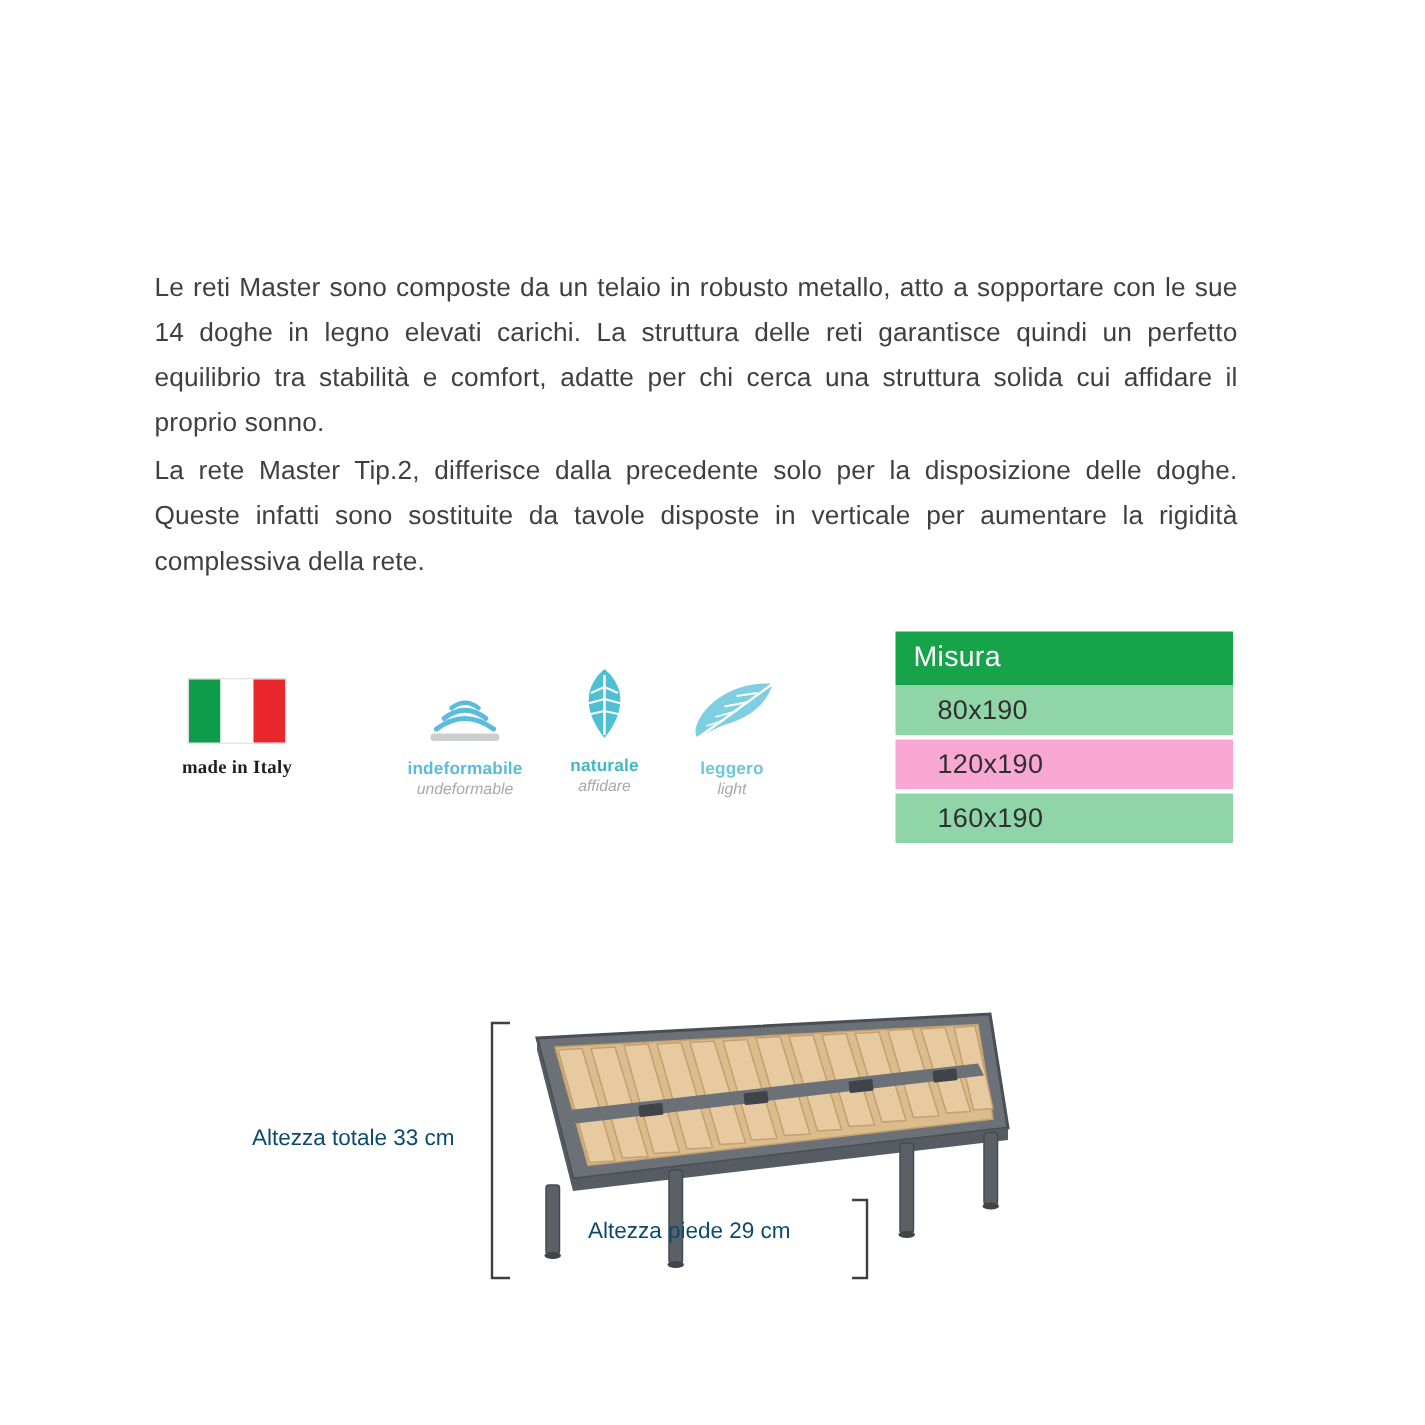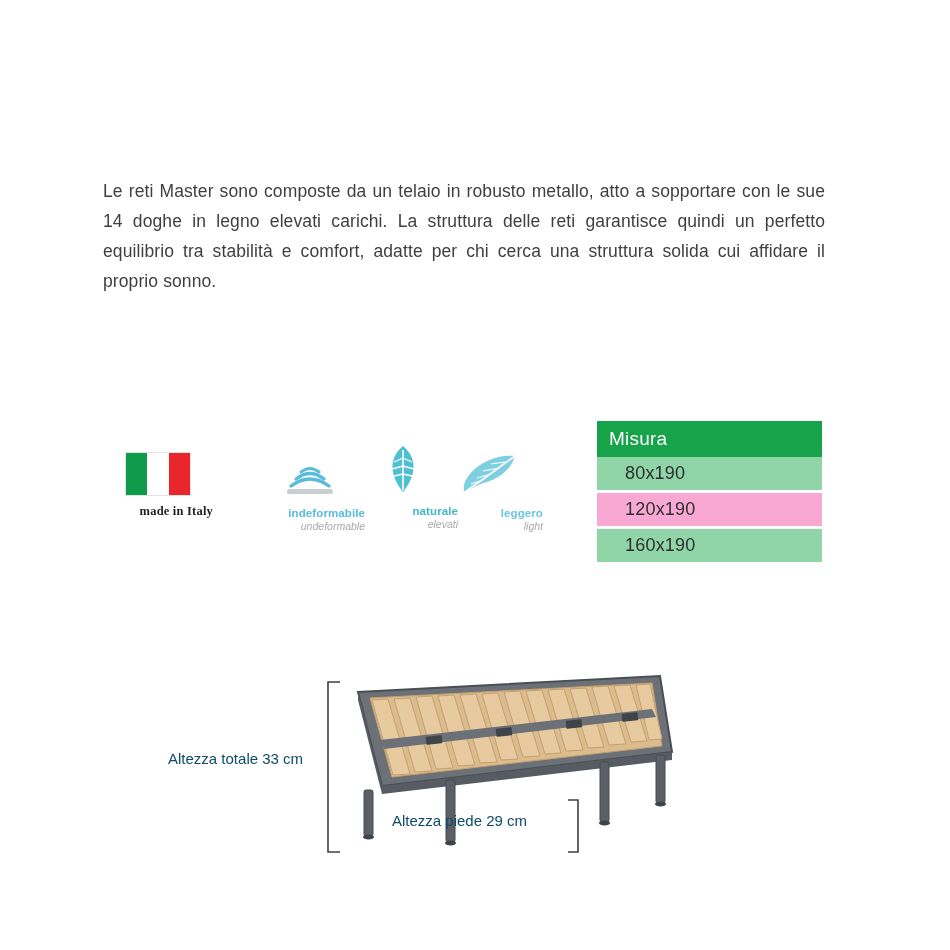--- a/index.html
+++ b/index.html
@@ -38,21 +38,21 @@
   
   .features {
     position: absolute;
     left: 103px;
     top: 448px;
     width: 400px;
     height: 100px;
   }
   .feature {
     position: absolute;
-    text-align: right;
+    text-align: center;
     width: 110px;
   }
   .feature-italy { left: 0px; top: 4px; }
   .feature-undeformable { left: 152px; top: 0px; }
   .feature-natural { left: 245px; top: -2px; }
   .feature-light { left: 330px; top: 0px; }
 
   .flag {
     width: 66px;
     height: 44px;
@@ -144,20 +144,21 @@
     white-space: nowrap;
   }
   .dim-total { left: -132px; top: 110px; }
   .dim-foot  { left: 92px; top: 172px; text-align: center; }
 </style>
 </head>
 <body>
 
 <div class="description">
   <p>Le reti Master sono composte da un telaio in robusto metallo, atto a sopportare con le sue 14 doghe in legno elevati carichi. La struttura delle reti garantisce quindi un perfetto equilibrio tra stabilità e comfort, adatte per chi cerca una struttura solida cui affidare il proprio sonno.</p>
+  <p>La rete Master Tip.2,  differisce dalla precedente solo per la disposizione delle doghe. Queste infatti sono sostituite da tavole disposte in verticale per aumentare la rigidità complessiva della rete.</p>
 </div>
 
 <div class="features">
 
   <div class="feature feature-italy">
     <div class="flag"><span class="g"></span><span class="w"></span><span class="r"></span></div>
     <div class="made-label">made in Italy</div>
   </div>
 
   <div class="feature feature-undeformable">
@@ -175,21 +176,21 @@
 
   <div class="feature feature-natural">
     <div class="icon-wrap">
       <svg width="44" height="52" viewBox="0 0 44 52" aria-hidden="true">
         <path d="M22 2 C34 12 38 28 22 48 C6 28 10 12 22 2 Z" fill="#4fc0d4"></path>
         <path d="M22 6 L22 46" stroke="#ffffff" stroke-width="1.6"></path>
         <path d="M22 14 L31 18 M22 22 L33 25 M22 30 L31 32 M22 14 L13 18 M22 22 L11 25 M22 30 L13 32" stroke="#ffffff" stroke-width="1.3" fill="none"></path>
       </svg>
     </div>
     <div class="feature-title">naturale</div>
-    <div class="feature-sub">elevati</div>
+    <div class="feature-sub">affidare</div>
   </div>
 
   <div class="feature feature-light">
     <div class="icon-wrap">
       <svg width="62" height="48" viewBox="0 0 62 48" aria-hidden="true">
         <path d="M58 6 C42 4 20 12 10 28 C6 34 6 40 8 42 C16 38 22 34 30 32 C42 28 54 20 58 6 Z" fill="#7fcfe2"></path>
         <path d="M58 6 C44 16 28 28 8 42" stroke="#ffffff" stroke-width="1.6" fill="none"></path>
         <path d="M48 12 L34 14 M42 18 L26 21 M34 24 L20 28 M26 30 L14 34" stroke="#ffffff" stroke-width="1.2" fill="none"></path>
       </svg>
     </div>

